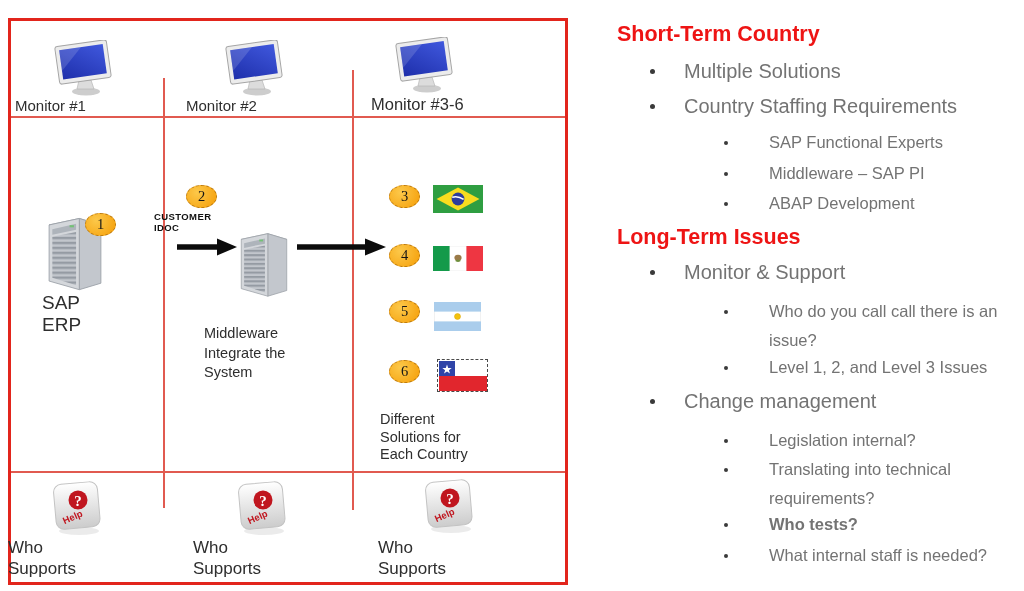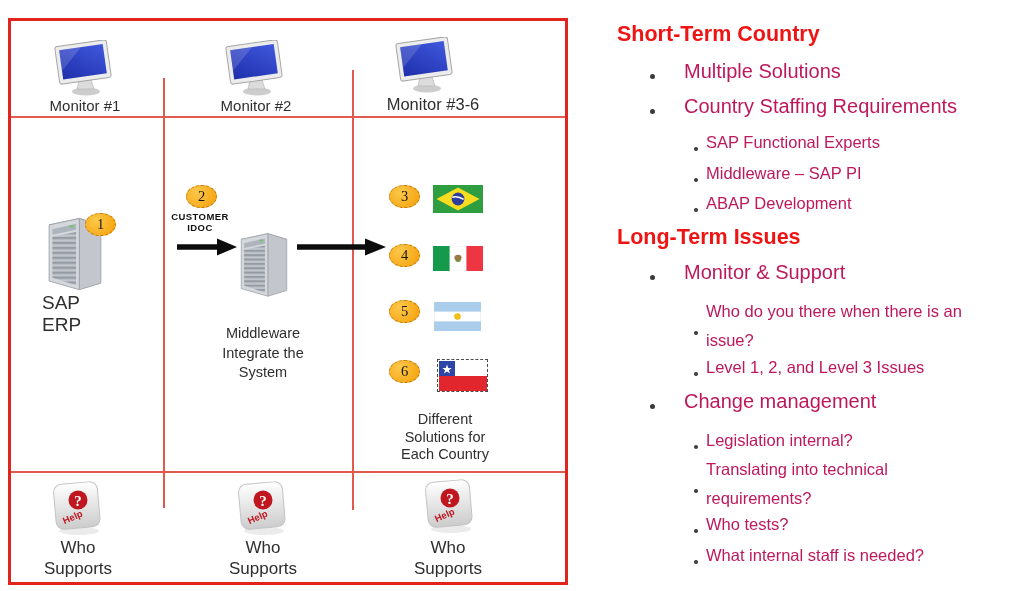--- a/index.html
+++ b/index.html
@@ -8,21 +8,21 @@
 
   
   .frame { position: absolute; left: 8px; top: 18px; width: 560px; height: 567px;
            border: 3px solid #e2251c; background: transparent; }
   .vline, .hline { position: absolute; background: #e15a50; }
   .vline { width: 1.5px; }
   .hline { height: 1.5px; }
 
   .abs { position: absolute; }
   .label { position: absolute; color: #2e2e2e; }
-  .center { text-align: center; }
+  .center { }
   .pre { white-space: pre-line; }
 
   .monitor-label { font-size: 15px; width: 140px; }
   .monitor-label.big { font-size: 16.5px; padding-left: 16px; }
 
   .sap-text { font-size: 19px; line-height: 22px; }
   .idoc-text { font-size: 9.5px; font-weight: bold; letter-spacing: .4px; width: 92px; line-height: 11px; color: #111; }
   .mw-text { font-size: 14.5px; line-height: 19.5px; width: 118px; margin-top: 32px; }
   .diff-text { font-size: 14.5px; line-height: 17.5px; width: 130px; }
   .who-text { font-size: 17px; line-height: 21px; width: 140px; }
@@ -30,25 +30,25 @@
   .badge { position: absolute; width: 31px; height: 23px; border-radius: 50%;
            background: radial-gradient(circle at 35% 30%, #fcc84a, #f59e07);
            border: 1.5px dashed #c07d0e; display: flex; align-items: center; justify-content: center;
            font-family: "Liberation Serif", serif; font-size: 14.5px; color: #151515; z-index: 3; }
 
   .flag { position: absolute; line-height: 0; }
   .chile-wrap { border: 1.5px dashed #4a4a4a; background: #fff; padding: 0.5px; }
 
   
   .sec-title { position: absolute; left: 617px; font-size: 21.5px; font-weight: bold; color: #ee1414; }
-  .li { position: absolute; display: flex; align-items: center; color: #be185d; }
+  .li { position: absolute; display: flex; align-items: flex-start; color: #737373; }
   .li .dot { flex: none; border-radius: 50%; background: #3a3a3a; }
   .l1 { left: 650px; font-size: 20px; line-height: 26px; gap: 29px; }
   .l1 .dot { width: 5px; height: 5px; margin-top: 11px; }
-  .l2 { left: 694px; font-size: 16.5px; line-height: 29px; gap: 8px; }
+  .l2 { left: 724px; font-size: 16.5px; line-height: 29px; gap: 41px; }
   .l2 .dot { width: 4px; height: 4px; margin-top: 13px; }
   .l2 .txt { max-width: 272px; }
 </style>
 </head>
 <body>
 
 <div class="stage">
 
   <svg width="0" height="0" style="position:absolute" aria-hidden="true">
     <defs>
@@ -245,39 +245,39 @@
   </div>
 
   <div class="sec-title" style="top:225px;">Long-Term Issues</div>
 
   <div class="li l1" style="top:259px;">
     <span class="dot"></span>
     <span class="txt">Monitor &amp; Support</span>
   </div>
   <div class="li l2" style="top:297px;">
     <span class="dot"></span>
-    <span class="txt">Who do you there when there is an issue?</span>
+    <span class="txt">Who do you call call there is an issue?</span>
   </div>
   <div class="li l2" style="top:353px;">
     <span class="dot"></span>
     <span class="txt">Level 1, 2, and Level 3 Issues</span>
   </div>
   <div class="li l1" style="top:388px;">
     <span class="dot"></span>
     <span class="txt">Change management</span>
   </div>
   <div class="li l2" style="top:426px;">
     <span class="dot"></span>
     <span class="txt">Legislation internal?</span>
   </div>
   <div class="li l2" style="top:455px;">
     <span class="dot"></span>
     <span class="txt">Translating into technical requirements?</span>
   </div>
-  <div class="li l2" style="top:510px;">
+  <div class="li l2" style="top:510px;font-weight:bold;">
     <span class="dot"></span>
     <span class="txt">Who tests?</span>
   </div>
   <div class="li l2" style="top:541px;">
     <span class="dot"></span>
     <span class="txt">What internal staff is needed?</span>
   </div>
 
 </div>
 

